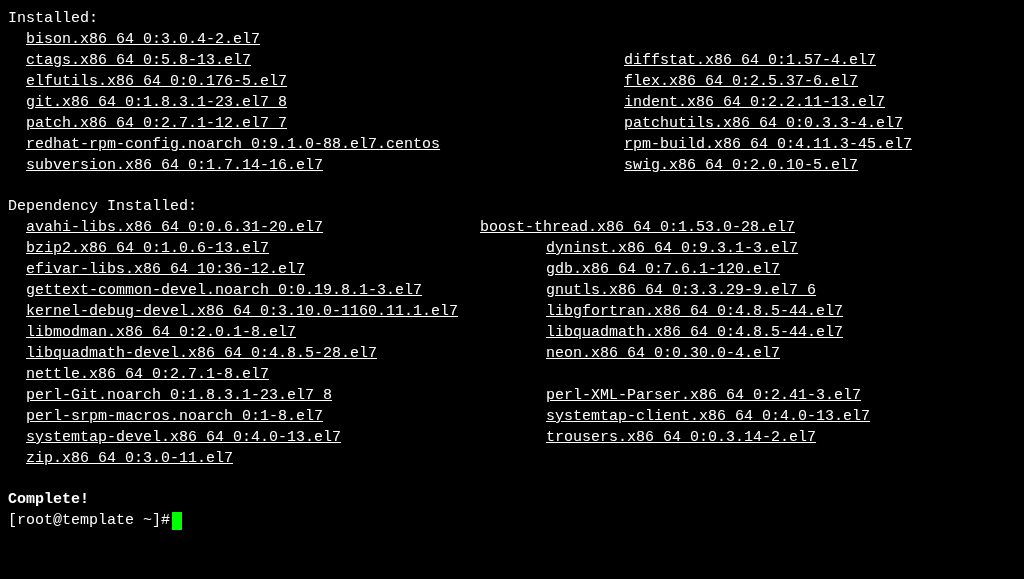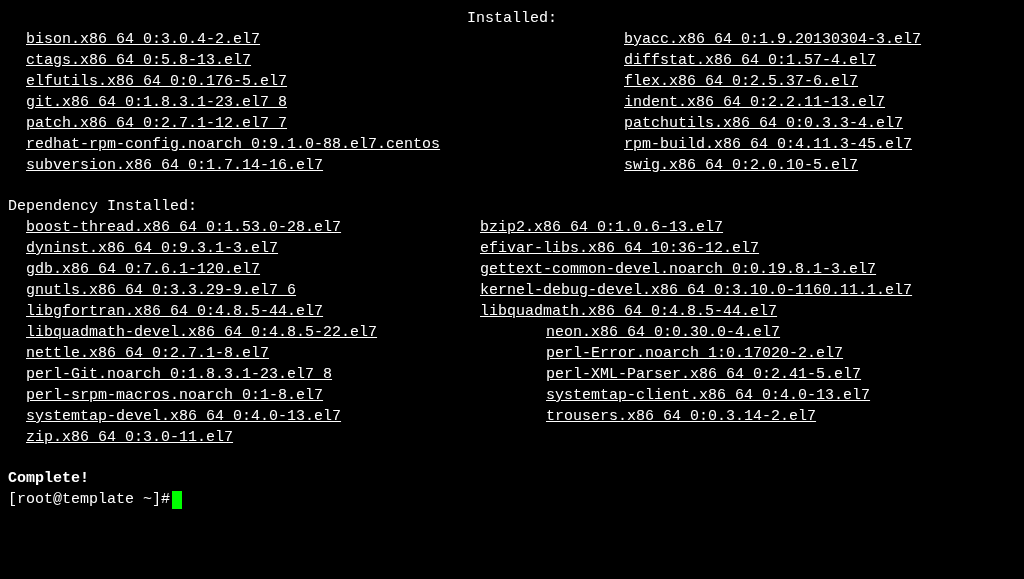--- a/index.html
+++ b/index.html
@@ -7,21 +7,21 @@
       background: #000;
       color: #fff;
       font-family: 'Courier New', monospace;
       font-size: 15px;
       line-height: 1.4;
       padding: 4px 8px;
       width: 1024px;
       height: 579px;
       overflow: hidden;
     }
-    .section-title { margin-top: 4px; text-align: center; }
+    .section-title { margin-top: 4px; }
     .section-title-dep { margin-top: 20px; }
     .pkg-wrap { padding-left: 18px; display: flex; flex-wrap: wrap; text-decoration: underline; }
     .col-a { width: 598px; }
     .col-b { width: 380px; }
     .col-c { width: 454px; }
     .col-d { width: 520px; }
     .complete { margin-top: 20px; font-weight: bold; }
     .prompt-line { display: flex; align-items: center; }
     .cursor {
       display: inline-block;
@@ -30,53 +30,53 @@
       background: #00ff00;
       margin-left: 2px;
     }
   </style>
 </head>
 <body>
 
 <div class="section-title">Installed:</div>
 <div class="pkg-wrap">
   <span class="col-a">bison.x86_64 0:3.0.4-2.el7</span>
-    <span class="col-b">byacc.x86_64 0:1.9.20130304-3.el7</span>
   <span class="col-a">ctags.x86_64 0:5.8-13.el7</span>
     <span class="col-b">diffstat.x86_64 0:1.57-4.el7</span>
   <span class="col-a">elfutils.x86_64 0:0.176-5.el7</span>
     <span class="col-b">flex.x86_64 0:2.5.37-6.el7</span>
   <span class="col-a">git.x86_64 0:1.8.3.1-23.el7_8</span>
     <span class="col-b">indent.x86_64 0:2.2.11-13.el7</span>
   <span class="col-a">patch.x86_64 0:2.7.1-12.el7_7</span>
     <span class="col-b">patchutils.x86_64 0:0.3.3-4.el7</span>
   <span class="col-a">redhat-rpm-config.noarch 0:9.1.0-88.el7.centos</span>
     <span class="col-b">rpm-build.x86_64 0:4.11.3-45.el7</span>
   <span class="col-a">subversion.x86_64 0:1.7.14-16.el7</span>
     <span class="col-b">swig.x86_64 0:2.0.10-5.el7</span>
 </div>
 
 <div class="section-title-dep">Dependency Installed:</div>
 <div class="pkg-wrap">
+  <span class="col-c">avahi-libs.x86_64 0:0.6.31-20.el7</span>
   <span class="col-c">boost-thread.x86_64 0:1.53.0-28.el7</span>
     <span class="col-d">bzip2.x86_64 0:1.0.6-13.el7</span>
   <span class="col-c">dyninst.x86_64 0:9.3.1-3.el7</span>
     <span class="col-d">efivar-libs.x86_64 10:36-12.el7</span>
   <span class="col-c">gdb.x86_64 0:7.6.1-120.el7</span>
     <span class="col-d">gettext-common-devel.noarch 0:0.19.8.1-3.el7</span>
   <span class="col-c">gnutls.x86_64 0:3.3.29-9.el7_6</span>
     <span class="col-d">kernel-debug-devel.x86_64 0:3.10.0-1160.11.1.el7</span>
   <span class="col-c">libgfortran.x86_64 0:4.8.5-44.el7</span>
+    <span class="col-d">libmodman.x86_64 0:2.0.1-8.el7</span>
   <span class="col-c">libquadmath.x86_64 0:4.8.5-44.el7</span>
-    <span class="col-d">libquadmath-devel.x86_64 0:4.8.5-22.el7</span>
+    <span class="col-d">libquadmath-devel.x86_64 0:4.8.5-28.el7</span>
   <span class="col-c">neon.x86_64 0:0.30.0-4.el7</span>
     <span class="col-d">nettle.x86_64 0:2.7.1-8.el7</span>
-  <span class="col-c">perl-Error.noarch 1:0.17020-2.el7</span>
     <span class="col-d">perl-Git.noarch 0:1.8.3.1-23.el7_8</span>
-  <span class="col-c">perl-XML-Parser.x86_64 0:2.41-5.el7</span>
+  <span class="col-c">perl-XML-Parser.x86_64 0:2.41-3.el7</span>
     <span class="col-d">perl-srpm-macros.noarch 0:1-8.el7</span>
   <span class="col-c">systemtap-client.x86_64 0:4.0-13.el7</span>
     <span class="col-d">systemtap-devel.x86_64 0:4.0-13.el7</span>
   <span class="col-c">trousers.x86_64 0:0.3.14-2.el7</span>
     <span class="col-d">zip.x86_64 0:3.0-11.el7</span>
 </div>
 
 <div class="complete">Complete!</div>
 <div class="prompt-line">
   <span>[root@template ~]# </span>

